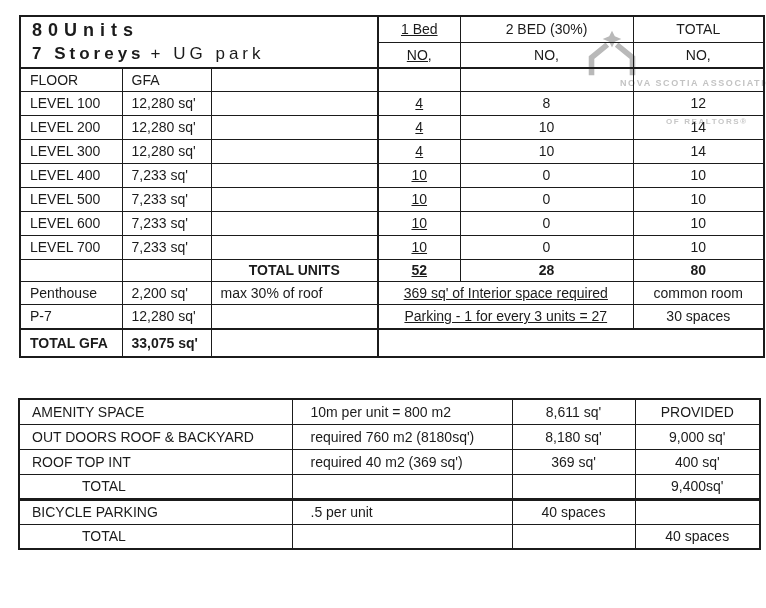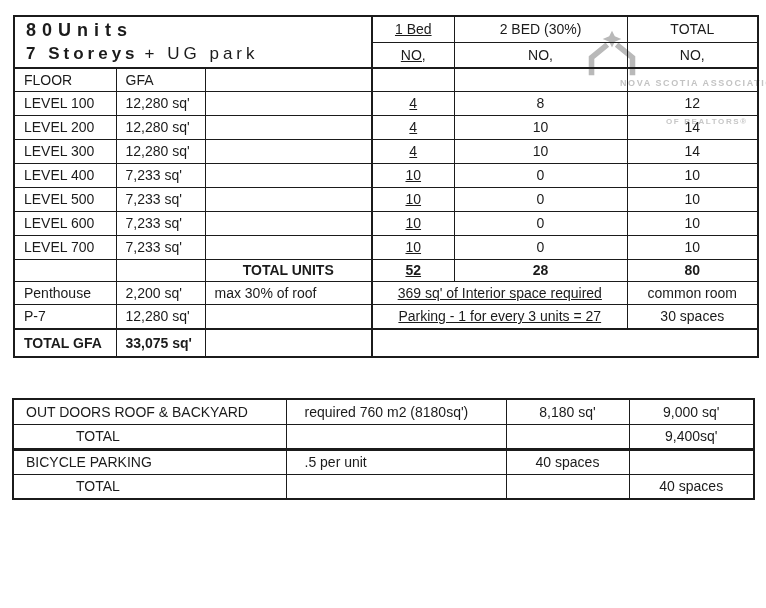--- a/index.html
+++ b/index.html
@@ -1,20 +1,20 @@
 <!DOCTYPE html>
 <html><head>
 <meta charset="utf-8">
 <style>
   html,body { margin:0; padding:0; background:#ffffff; }
   .canvas {
     position:relative; width:766px; height:608px; background:#ffffff;
     font-family:"Liberation Sans", sans-serif; color:#1b1b1b; overflow:hidden;
   }
-  table { border-collapse:collapse; table-layout:fixed; position:absolute; background:transparent; z-index:2; }
+  table { border-collapse:collapse; table-layout:fixed; position:absolute; background:transparent; z-index:2;margin-left:6px; }
   td { border:1px solid #1b1b1b; padding:0 9px; font-size:14px; vertical-align:middle; overflow:hidden; background:transparent; }
   .c { text-align:center; padding:0 2px; }
   .b { font-weight:bold; }
 
   
   .t1 { left:13px; top:15px; width:744px; border:2px solid #1b1b1b; }
   .t1 tr.rh { height:24px; }
   .title-cell { padding:2px 0 2px 11px; border-bottom:2px solid #1b1b1b; }
   .title1 { font-size:18px; font-weight:bold; letter-spacing:6px; line-height:23px; white-space:nowrap; }
   .title2 { font-size:17px; letter-spacing:4px; line-height:23px; white-space:nowrap; }
@@ -199,25 +199,37 @@
     </table>
 
   <table class="t2">
     <colgroup>
       <col style="width:273px">
         <col style="width:220px">
         <col style="width:123px">
         <col style="width:125px">
     </colgroup>
     <tbody>
+        <tr>
+      <td class="lab">AMENITY SPACE</td>
+      <td class="req">10m per unit = 800 m2</td>
+      <td class="c">8,611 sq'</td>
+      <td class="c">PROVIDED</td>
+    </tr>
     <tr>
       <td class="lab">OUT DOORS ROOF &amp; BACKYARD</td>
       <td class="req">required 760 m2 (8180sq')</td>
       <td class="c">8,180 sq'</td>
       <td class="c">9,000 sq'</td>
+    </tr>
+    <tr>
+      <td class="lab">ROOF TOP INT</td>
+      <td class="req">required 40 m2 (369 sq')</td>
+      <td class="c">369 sq'</td>
+      <td class="c">400 sq'</td>
     </tr>
     <tr>
       <td class="lab indent">TOTAL</td>
       <td class="req"></td>
       <td class="c"></td>
       <td class="c">9,400sq'</td>
     </tr>
     <tr class="sep">
       <td class="lab">BICYCLE PARKING</td>
       <td class="req">.5 per unit</td>

